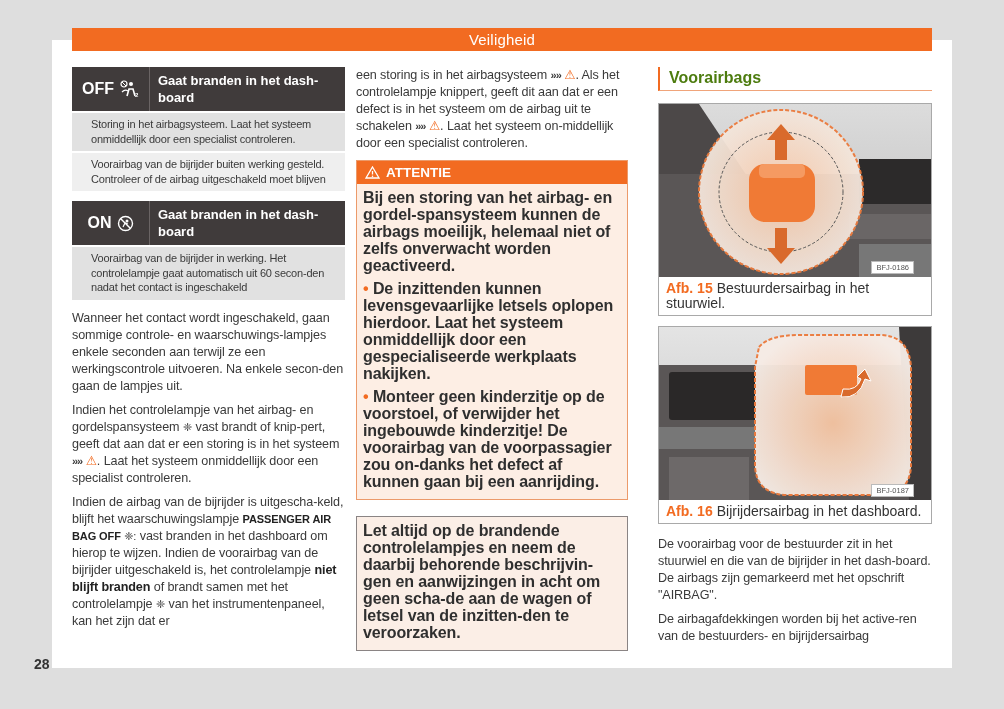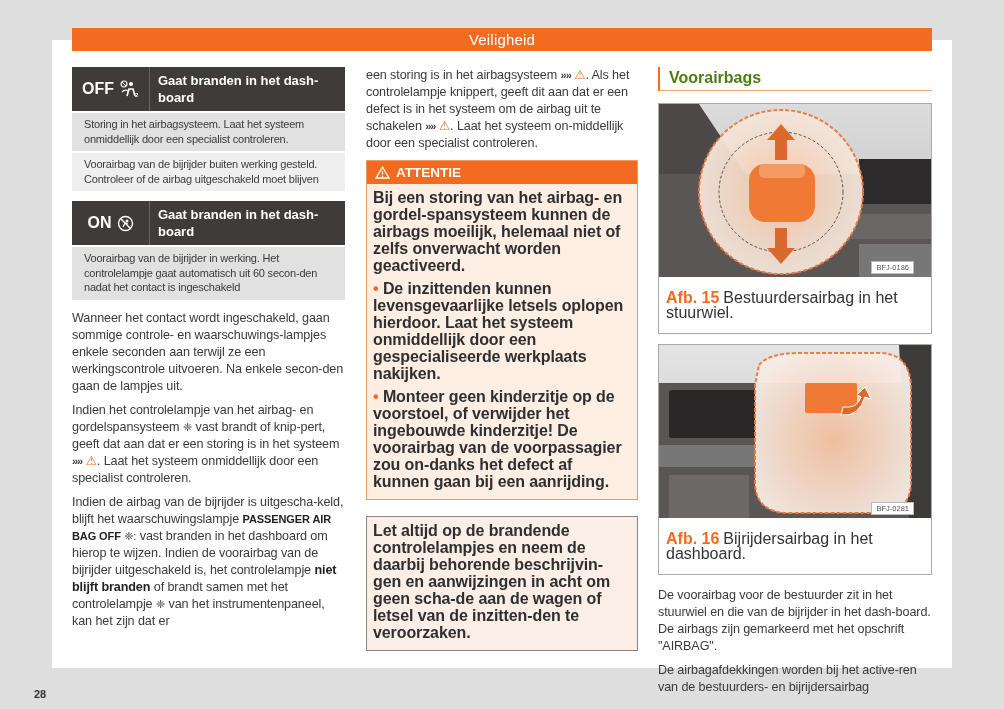--- a/index.html
+++ b/index.html
@@ -1,34 +1,34 @@
 <!DOCTYPE html>
 <html><head>
 <meta charset="utf-8">
 <style>
   * { box-sizing: border-box; margin: 0; padding: 0; }
   html, body { width: 1004px; height: 709px; overflow: hidden; }
   body { background: #dedede; font-family: "Liberation Sans", "DejaVu Sans", sans-serif; color: #333; position: relative; }
   .sheet { position: absolute; left: 52px; top: 40px; width: 900px; height: 628px; background: #fff; }
   .header-bar { position: absolute; left: 72px; top: 28px; width: 860px; height: 23px; background: #f26b21; color: #fff; text-align: center; font-size: 15px; line-height: 23px; font-family: "Liberation Sans Narrow", "Liberation Sans", sans-serif; letter-spacing: 0.2px; }
-  .page-num { position: absolute; left: 34px; top: 688px; font-size: 11px; font-weight: bold; color: #333; }
+  .page-num { position: absolute; left: 34px; top: 656px; font-size: 14px; font-weight: bold; color: #333; }
 
   .col { position: absolute; top: 67px; }
   .col1 { left: 72px; width: 273px; }
-  .col2 { left: 366px; width: 272px; }
+  .col2 { left: 356px; width: 272px; }
   .col3 { left: 658px; width: 274px; }
 
   p.body { font-size: 12.6px; line-height: 17px; color: #3a3a3a; margin-bottom: 7px; letter-spacing: -0.1px; }
   p.body b { color: #222; }
 
   
   .ind-head { display: flex; background: #403b3b; color: #fff; height: 44px; }
   .ind-sym { width: 78px; border-right: 1px solid #6a6464; display: flex; align-items: center; justify-content: center; font-weight: bold; font-size: 16px; font-family: "Liberation Sans Narrow", "Liberation Sans", sans-serif; gap: 5px; }
   .ind-title { flex: 1; padding: 5px 0 0 8px; font-size: 13px; line-height: 17px; font-weight: bold; }
-  .ind-row { font-size: 11px; line-height: 14.5px; color: #3a3a3a; padding: 4px 6px 5px 12px; margin-top: 2px; letter-spacing: -0.2px; }
+  .ind-row { font-size: 11px; line-height: 14.5px; color: #3a3a3a; padding: 4px 6px 5px 19px; margin-top: 2px; letter-spacing: -0.2px; }
   .ind-row.dark { background: #e1e1e1; }
   .ind-row.light { background: #efefef; }
   .tbl { margin-bottom: 10px; }
 
   .tri { color: #f26b21; }
   .chev { font-weight: bold; font-size: 11px; letter-spacing: -1px; }
 
   
   .box { border: 1.5px solid; margin-top: 8px; }
   .box.attn { border-color: #ec9a6a; background: #fdeee4; }
@@ -38,21 +38,21 @@
   .caut .box-head { background: #403b3b; }
   .box-body { padding: 5px 6px 3px 6px; }
   .box-body p { font-size: 16px; line-height: 17px; font-weight: bold; color: #2f2f2f; margin-bottom: 6px; letter-spacing: -0.1px; }
   .bullet { color: #f26b21; }
 
   
   .sec-title { border-left: 2px solid #f26b21; padding-left: 9px; font-size: 16px; font-weight: bold; height: 24px; line-height: 22px; color: #4d7c0f; border-bottom: 1px solid #f0a47a; margin-bottom: 12px; }
 
   .figure { border: 1px solid #a9a9a9; margin-bottom: 10px; }
   .fig-img { position: relative; height: 173px; overflow: hidden; background: #585454; }
-  .fig-cap { font-size: 16px; padding: 13px 7px; line-height: 15px; color: #333; }
+  .fig-cap { font-size: 14px; padding: 4px 7px; line-height: 15px; color: #333; }
   .fig-cap .lbl { color: #f26b21; font-weight: bold; margin-right: 4px; }
   .fig-code { position: absolute; right: 17px; bottom: 3px; background: #fff; font-size: 7.5px; padding: 1px 4px; color: #555; border: 1px solid #bbb; font-family: "Liberation Sans Narrow", "Liberation Sans", sans-serif; }
 </style>
 </head>
 <body>
 
 <div class="sheet"></div>
 <div class="header-bar">Veiligheid</div>
 
 <div class="col col1">
@@ -195,21 +195,21 @@
         <rect width="272" height="173" fill="url(#sky2)"></rect>
         <rect x="0" y="38" width="272" height="135" fill="#5a5656"></rect>
         <rect x="10" y="45" width="90" height="48" rx="3" fill="#2a2828"></rect>
         <rect x="0" y="100" width="100" height="22" fill="#777"></rect>
         <rect x="10" y="130" width="80" height="43" fill="#6d6969"></rect>
         <path d="M240 0 L272 0 L272 173 L250 173 Z" fill="#3d3a3a"></path>
         <path d="M100 20 Q110 8 140 8 L220 8 Q250 8 252 40 L252 140 Q250 168 220 168 L130 168 Q98 168 96 140 L96 40 Z" fill="url(#bag2)" stroke="#ec7a3c" stroke-width="2" stroke-dasharray="4 2" opacity="0.96"></path>
         <rect x="146" y="38" width="52" height="30" rx="2" fill="#f07a35"></rect>
         <path d="M182 70 Q200 72 206 52 L212 54 L206 42 L198 50 L202 52 Q198 64 184 62 Z" fill="#d96a2c" stroke="#fff" stroke-width="1"></path>
       </svg>
-      <span class="fig-code">BFJ-0281</span>
+      <span class="fig-code">BFJ-0187</span>
     </div>
     <div class="fig-cap">
       <span class="lbl">Afb. 16</span><span>Bijrijdersairbag in het dashboard.</span>
     </div>
   </div>
 
   <p class="body" style="margin-top:12px;">De voorairbag voor de bestuurder zit in het stuurwiel en die van de bijrijder in het dash-board. De airbags zijn gemarkeerd met het opschrift "AIRBAG".</p>
   <p class="body">De airbagafdekkingen worden bij het active-ren van de bestuurders- en bijrijdersairbag</p>
 </div>
 

